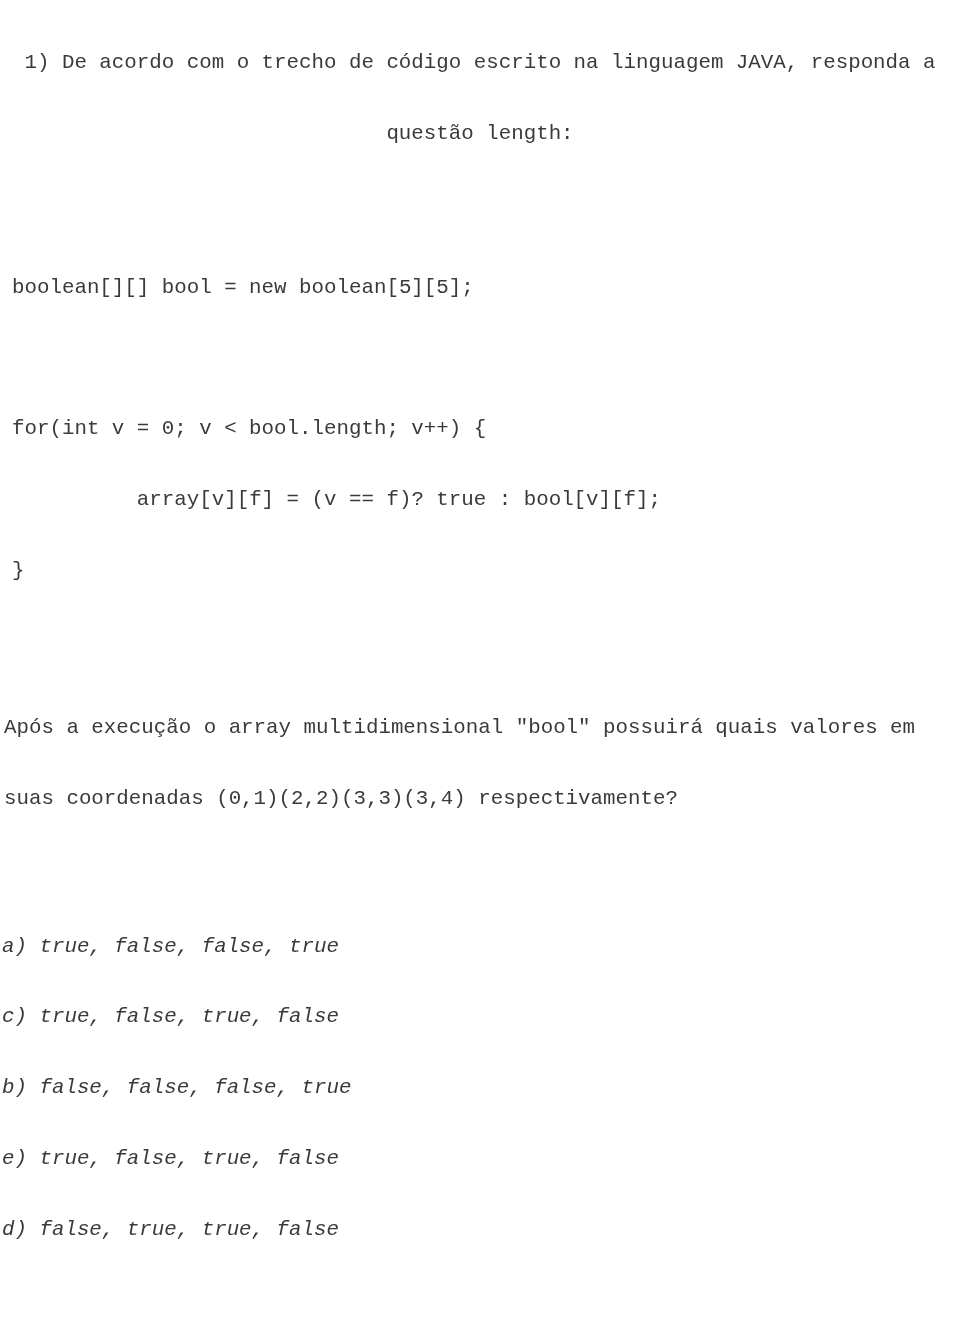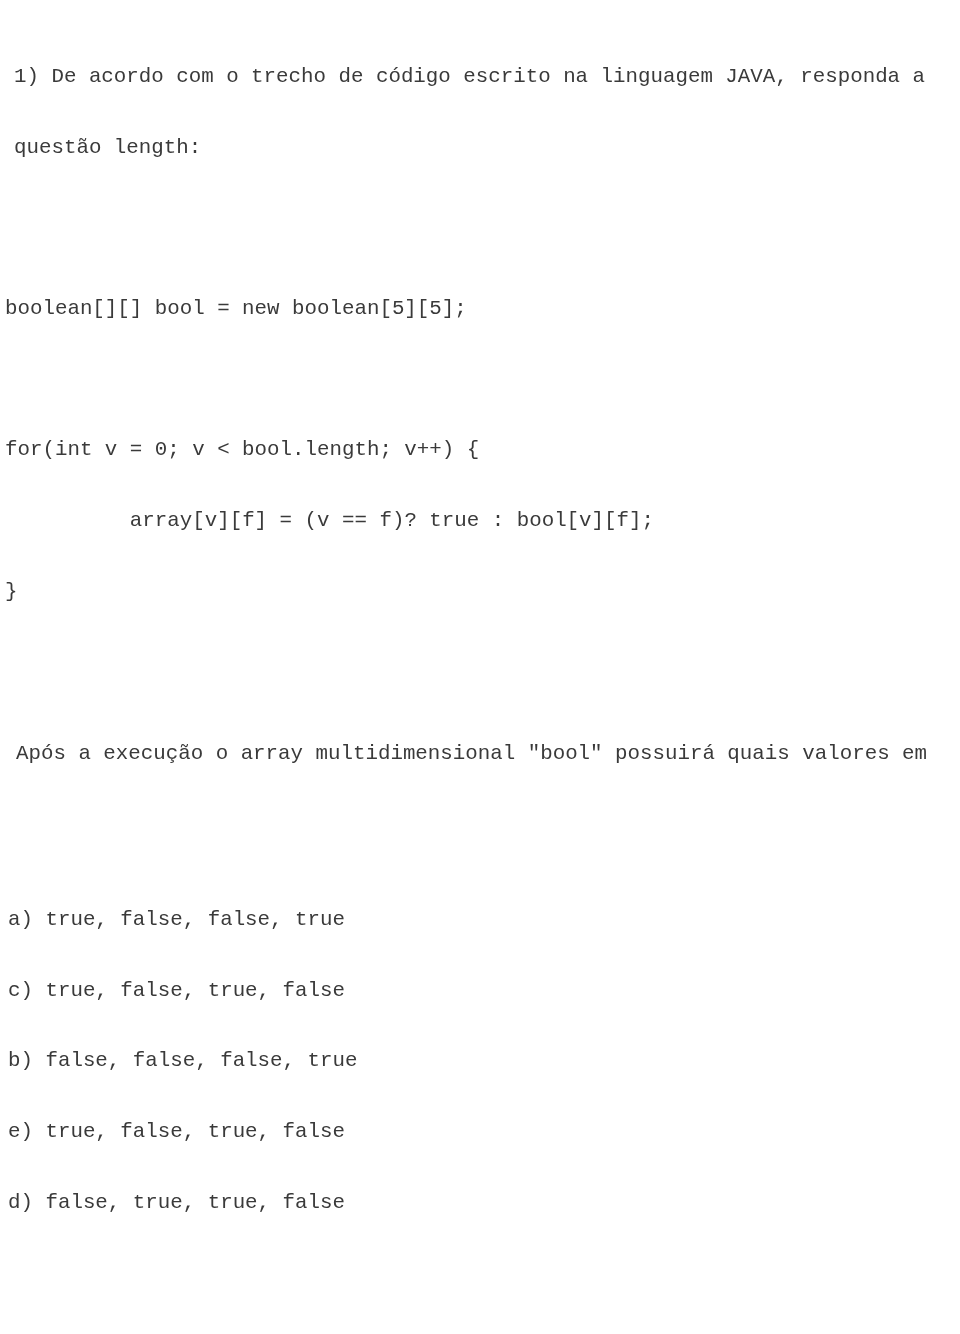--- a/index.html
+++ b/index.html
@@ -22,27 +22,27 @@
     padding: 0;
     box-sizing: border-box;
   }
   .block {
     font-family: "Liberation Mono", "DejaVu Sans Mono", monospace;
     font-size: 20.8px;
     line-height: 23.6px;
     white-space: pre-wrap;
     letter-spacing: 0px;
     color: #3a3a3a;
-    margin: 16px;
+    margin: 4px;
     padding: 0;
   }
-  .q-intro { margin: 14px; }
-  .code { margin: 5px; }
+  .q-intro { margin: 0; text-align: center; }
+  .code { margin: 12px; }
   .spacer-1 { height: 23.6px; }
-  .alts { margin: 8px; }
+  .alts { margin: 2px; font-style: italic; }
   .line { display: block; min-height: 23.6px; }
 
   .top-pad { height: 4px; }
 </style>
 </head>
 <body>
 
 <div class="page">
 
   <div class="top-pad"></div>
@@ -61,20 +61,21 @@
       <span class="line"></span>
       <span class="line">for(int v = 0; v &lt; bool.length; v++) {</span>
       <span class="line">          array[v][f] = (v == f)? true : bool[v][f];</span>
       <span class="line">}</span>
     </div>
 
     <div class="spacer-1"></div>
 
     <div class="block">
       <span class="line">Após a execução o array multidimensional "bool" possuirá quais valores em</span>
+      <span class="line">suas coordenadas (0,1)(2,2)(3,3)(3,4) respectivamente?</span>
     </div>
 
     <div class="spacer-1"></div>
 
     <div class="block alts">
       <span class="line">a) true, false, false, true</span>
       <span class="line">c) true, false, true, false</span>
       <span class="line">b) false, false, false, true</span>
       <span class="line">e) true, false, true, false</span>
       <span class="line">d) false, true, true, false</span>

